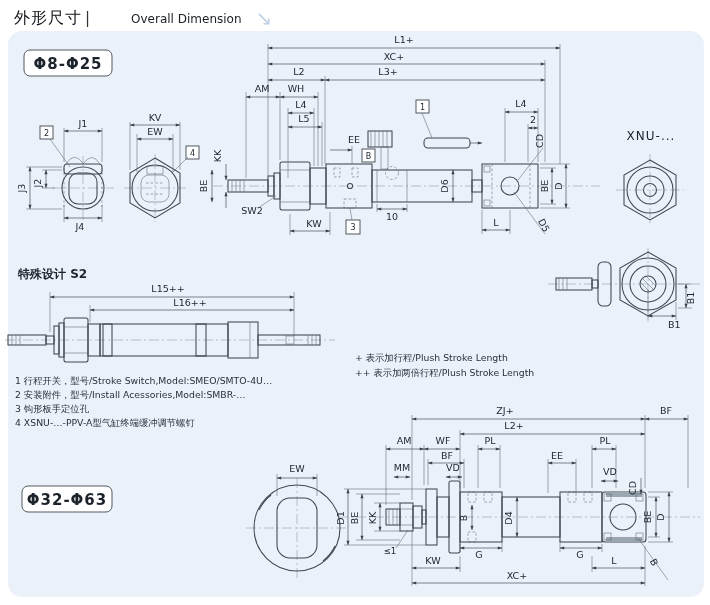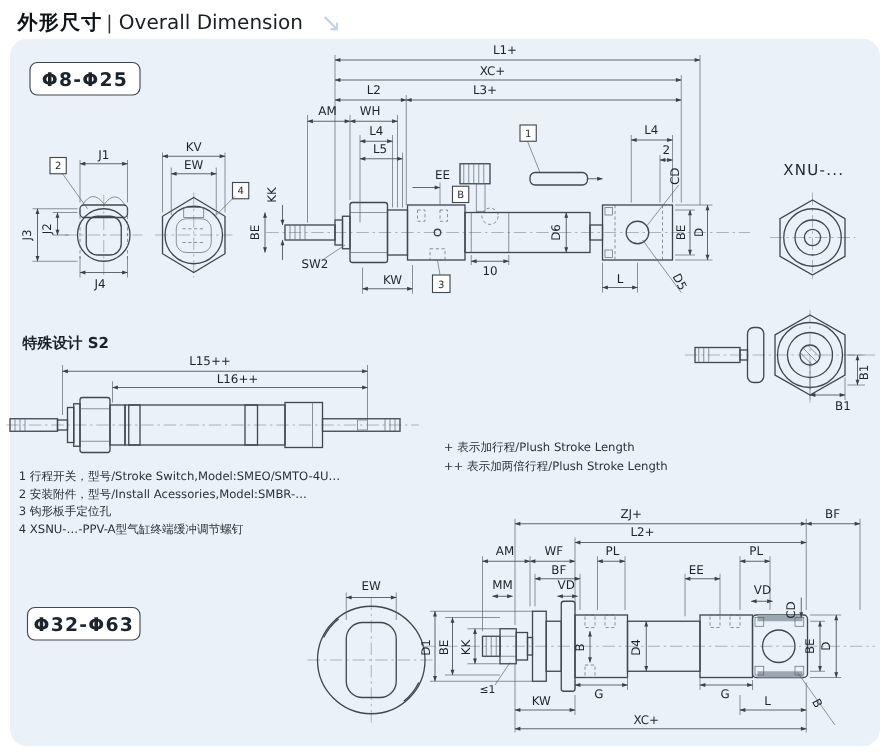--- a/index.html
+++ b/index.html
@@ -1,21 +1,21 @@
 <!DOCTYPE html>
 <html><head>
 <meta charset="utf-8">
 <style>
   html,body{margin:0;padding:0;background:#fff;width:710px;height:605px;overflow:hidden;
     font-family:"DejaVu Sans","Liberation Sans",sans-serif;}
   #page{position:relative;width:710px;height:605px;background:#fff;}
   #hdr{position:absolute;left:14px;top:4px;display:flex;align-items:baseline;z-index:2;}
-  #hdr .zh{font-size:16px;font-weight:bold;color:#101418;letter-spacing:1px;}
+  #hdr .zh{font-size:16px;font-weight:normal;color:#101418;letter-spacing:1px;}
   #hdr .dv{font-size:15px;color:#333;margin:0 5px 0 3px;}
-  #hdr .en{font-size:16px;color:#1a1f24;}
+  #hdr .en{font-size:12px;color:#1a1f24;margin-left:36px;}
   #hdr .arr{font-size:20px;color:#c2d2e2;margin-left:14px;position:relative;top:2px;}
   svg{position:absolute;left:0;top:0;}
   .ln{stroke:#3f4750;stroke-width:1.05;fill:none;}
   .tn{stroke:#5a6570;stroke-width:0.55;fill:none;}
   .dm{stroke:#4a525b;stroke-width:0.7;fill:none;}
   .cl{stroke:#8a97a3;stroke-width:0.55;stroke-dasharray:10 3 2 3;fill:none;}
   .dsh{stroke-dasharray:2.6 2;}
   .wbox{fill:#fff;stroke:#3f4750;stroke-width:0.9;}
   text{fill:#1c232b;}
   .t9{font-size:9.5px;}

